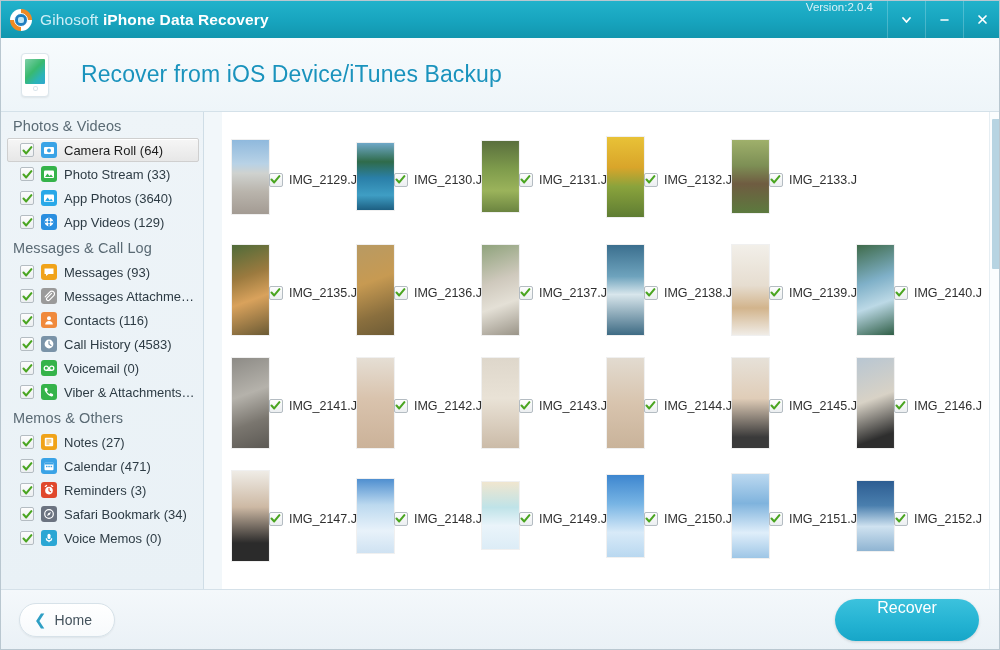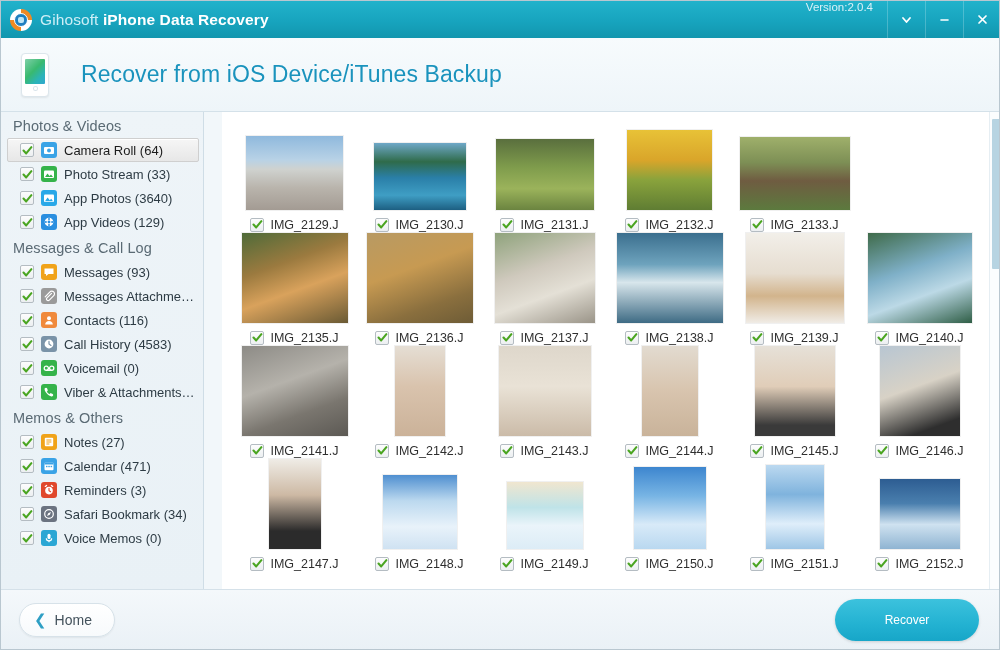--- a/index.html
+++ b/index.html
@@ -143,21 +143,21 @@
     position: absolute; left: 221px; top: 0; right: 0; height: 479px;
     background: #ffffff; overflow: hidden;
   }
   .grid {
     position: absolute; left: 0; top: 0; right: 12px; bottom: 0;
     padding: 8px 0 0 10px;
   }
   .grid-row { display: flex; height: 113px; }
   .cell {
     width: 125px; flex: none;
-    display: flex; flex-direction: column; align-items: center;
+    display: flex; flex-direction: row; align-items: center;
     justify-content: flex-end;
   }
   .thumb {
     border: 0; cursor: pointer; display: block;
     background-size: cover; background-position: center;
     box-shadow: 0 0 0 1px rgba(0,0,0,.06);
   }
   .cell-label {
     display: flex; align-items: center; margin-top: 6px; height: 17px;
     white-space: nowrap;
@@ -190,22 +190,22 @@
     border: 1px solid #d7e2e9; border-radius: 17px;
     display: flex; align-items: center; cursor: pointer;
     box-shadow: 0 1px 2px rgba(0,0,0,.06);
   }
   .home-btn .chev { color: #2e9fc4; font-size: 15px; margin-right: 8px; line-height: 1; }
   .home-btn .lbl { font-size: 14px; color: #43525c; text-align: right; }
   .recover-btn {
     margin-left: auto; margin-right: 22px;
     width: 144px; height: 42px; border-radius: 21px;
     background: linear-gradient(180deg, #3cc2dd 0%, #23b2d2 60%, #17a6c8 100%);
-    color: #ffffff; font-size: 12px;
-    display: flex; align-items: center; justify-content: center;
+    color: #ffffff; font-size: 16px;
+    display: flex; align-items: flex-start; justify-content: center;
     cursor: pointer; box-shadow: 0 1px 3px rgba(0,0,0,.15);
   }
 </style>
 </head>
 <body>
 
 <div id="app">
 
   <div class="titlebar">
     <div class="logo">

